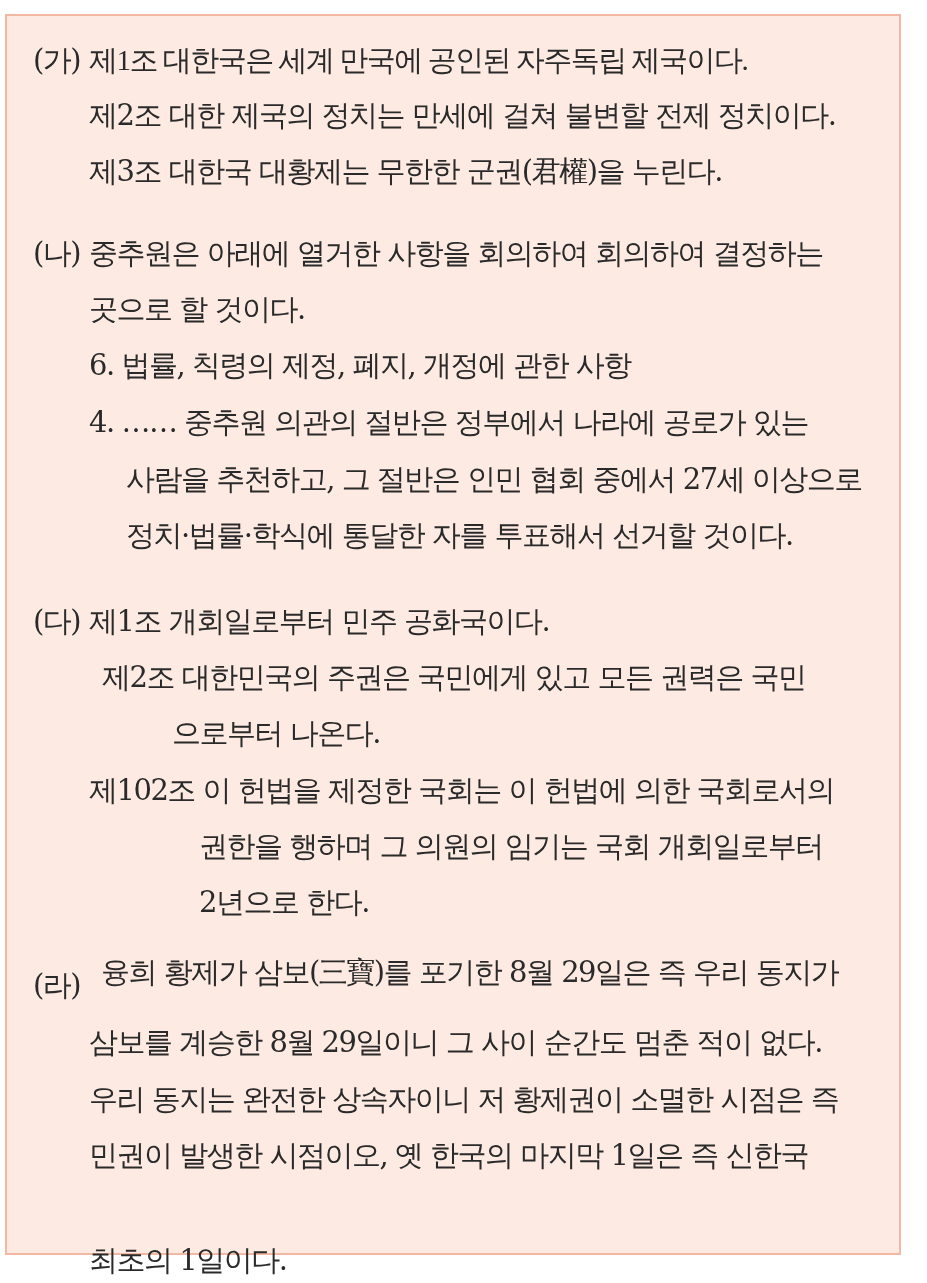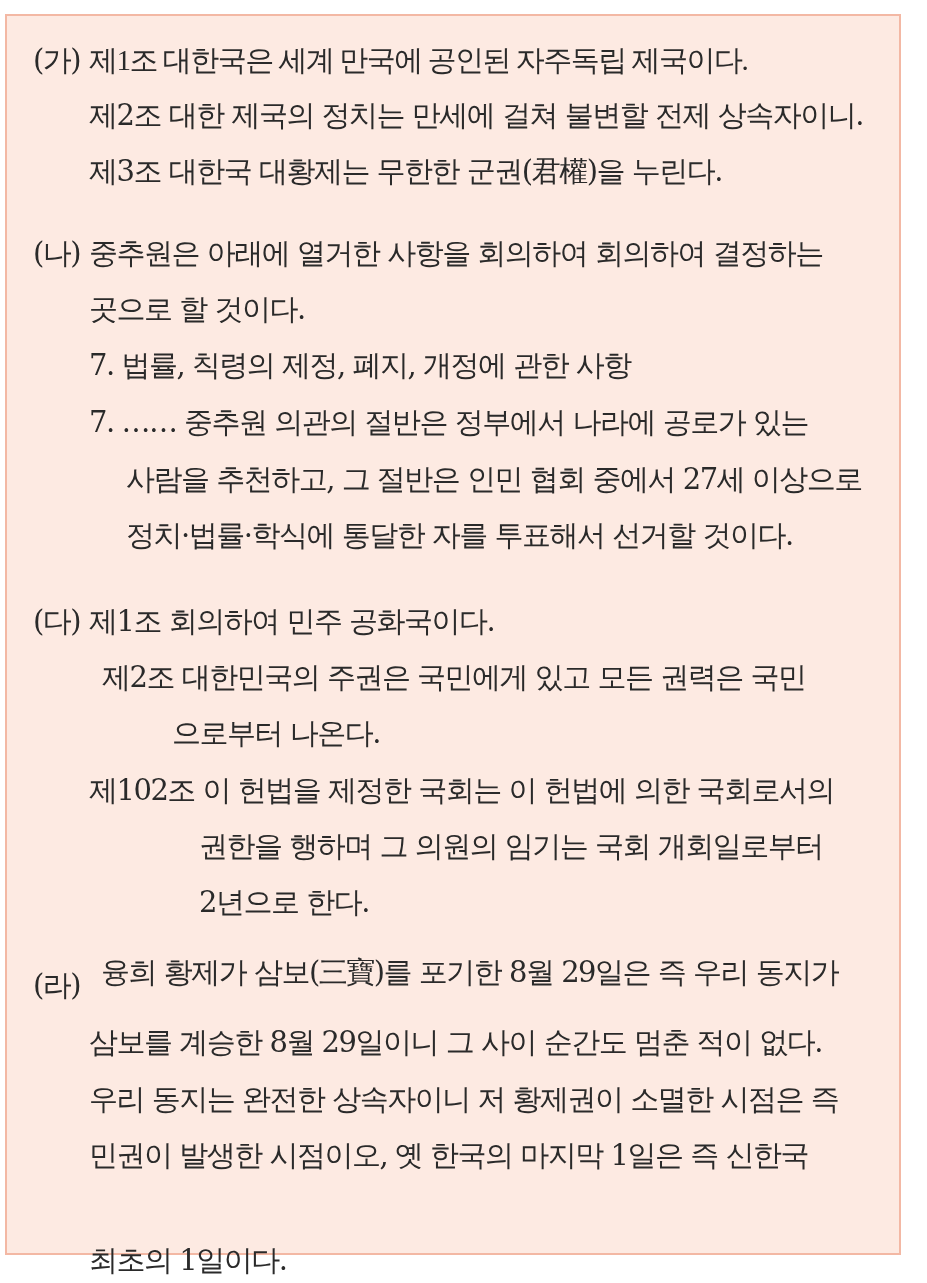--- a/index.html
+++ b/index.html
@@ -14,33 +14,33 @@
       letter-spacing: -1.5px; line-height: 36px;
     }
   </style>
 </head>
 <body>
 
 <div class="box"></div>
 
 <div class="line" style="left:33px;top:42px;">(가)</div>
 <div class="line" style="left:89px;top:42px;font-family:Liberation Serif, serif;">제1조 대한국은 세계 만국에 공인된 자주독립 제국이다.</div>
-<div class="line" style="left:89px;top:97px;">제2조 대한 제국의 정치는 만세에 걸쳐 불변할 전제 상속자이니.</div>
+<div class="line" style="left:89px;top:97px;">제2조 대한 제국의 정치는 만세에 걸쳐 불변할 전제 정치이다.</div>
 <div class="line" style="left:89px;top:153px;">제3조 대한국 대황제는 무한한 군권(君權)을 누린다.</div>
 
 <div class="line" style="left:33px;top:235px;">(나)</div>
 <div class="line" style="left:89px;top:235px;">중추원은 아래에 열거한 사항을 회의하여 회의하여 결정하는</div>
 <div class="line" style="left:89px;top:291px;">곳으로 할 것이다.</div>
-<div class="line" style="left:89px;top:347px;">7. 법률, 칙령의 제정, 폐지, 개정에 관한 사항</div>
-<div class="line" style="left:89px;top:404px;">7. …… 중추원 의관의 절반은 정부에서 나라에 공로가 있는</div>
+<div class="line" style="left:89px;top:347px;">6. 법률, 칙령의 제정, 폐지, 개정에 관한 사항</div>
+<div class="line" style="left:89px;top:404px;">4. …… 중추원 의관의 절반은 정부에서 나라에 공로가 있는</div>
 <div class="line" style="left:126px;top:461px;">사람을 추천하고, 그 절반은 인민 협회 중에서 27세 이상으로</div>
 <div class="line" style="left:126px;top:517px;">정치·법률·학식에 통달한 자를 투표해서 선거할 것이다.</div>
 
 <div class="line" style="left:33px;top:603px;">(다)</div>
-<div class="line" style="left:89px;top:603px;">제1조 회의하여 민주 공화국이다.</div>
+<div class="line" style="left:89px;top:603px;">제1조 개회일로부터 민주 공화국이다.</div>
 <div class="line" style="left:102px;top:659px;">제2조 대한민국의 주권은 국민에게 있고 모든 권력은 국민</div>
 <div class="line" style="left:172px;top:715px;text-align:center;">으로부터 나온다.</div>
 <div class="line" style="left:89px;top:772px;">제102조 이 헌법을 제정한 국회는 이 헌법에 의한 국회로서의</div>
 <div class="line" style="left:199px;top:828px;">권한을 행하며 그 의원의 임기는 국회 개회일로부터</div>
 <div class="line" style="left:199px;top:884px;">2년으로 한다.</div>
 
 <div class="line" style="left:33px;top:967px;">(라)</div>
 <div class="line" style="left:89px;top:954px;margin-left:12px;">융희 황제가 삼보(三寶)를 포기한 8월 29일은 즉 우리 동지가</div>
 <div class="line" style="left:89px;top:1024px;">삼보를 계승한 8월 29일이니 그 사이 순간도 멈춘 적이 없다.</div>
 <div class="line" style="left:89px;top:1081px;">우리 동지는 완전한 상속자이니 저 황제권이 소멸한 시점은 즉</div>

